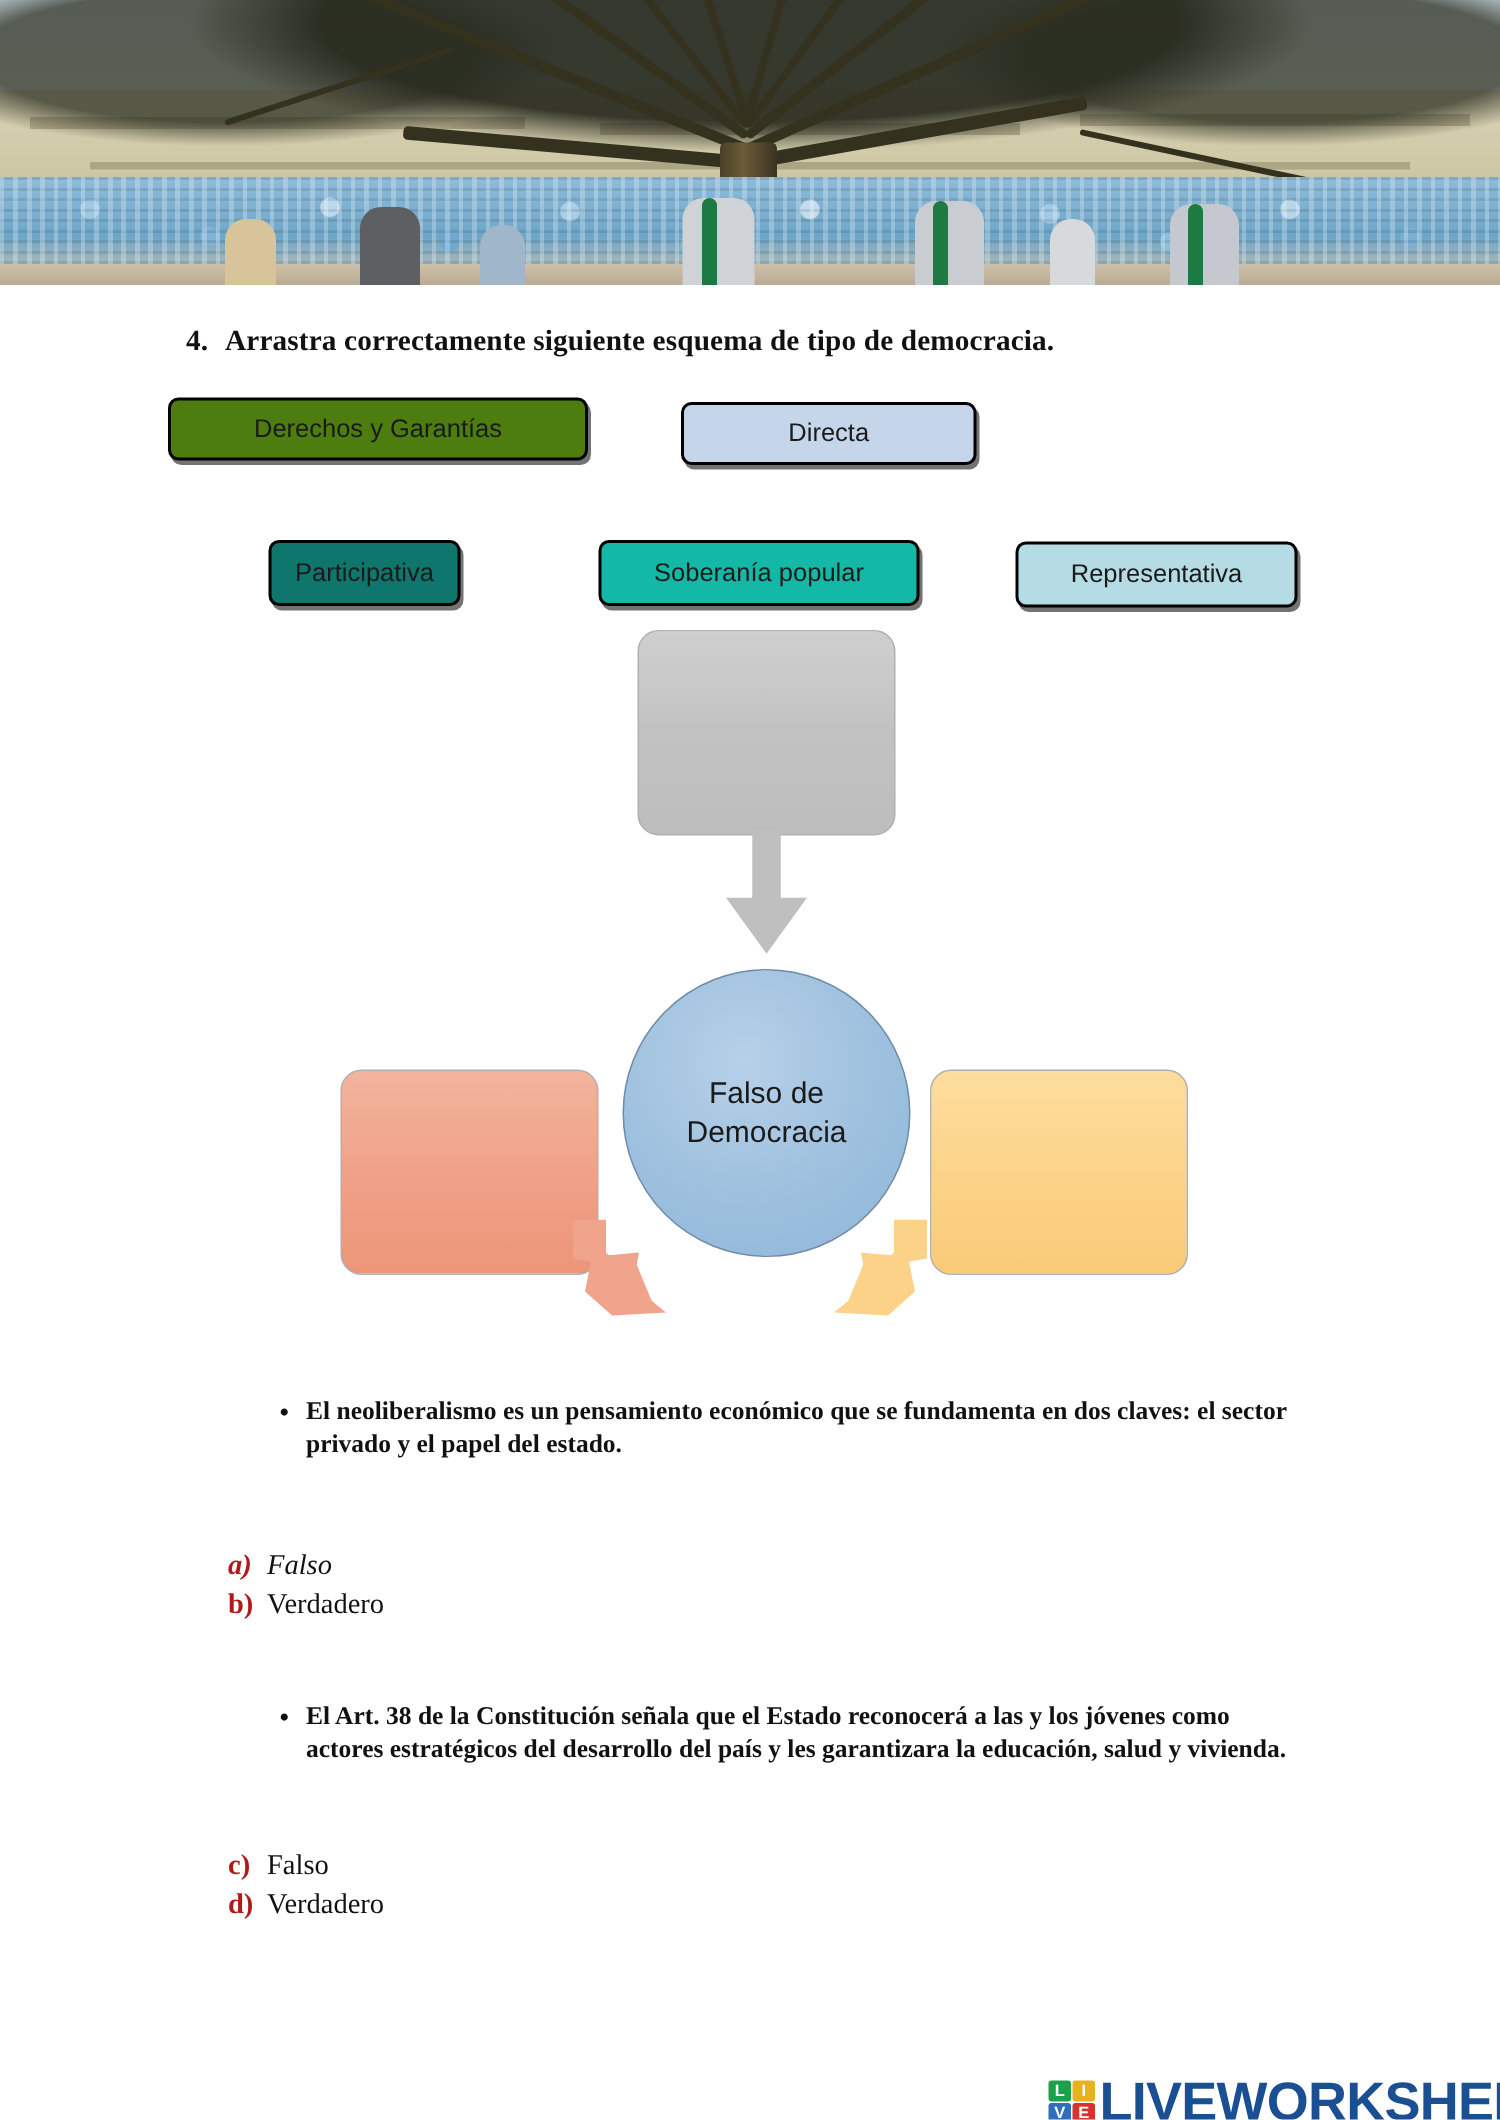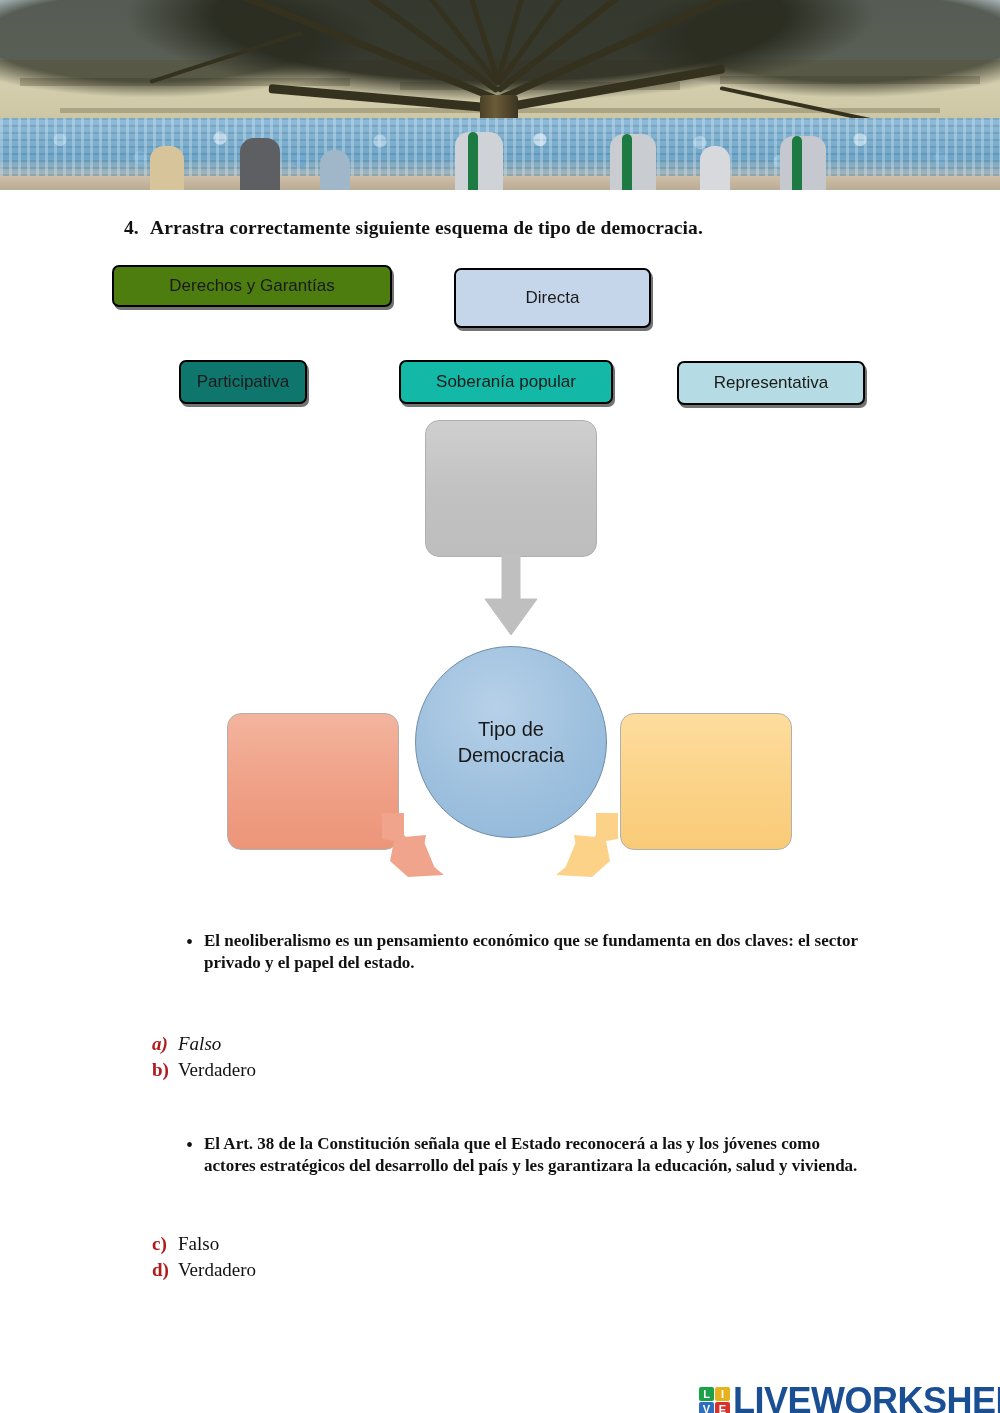--- a/index.html
+++ b/index.html
@@ -251,21 +251,21 @@
 <div class="sheet">
 
   <div class="q-heading" style="left:124px; top:9px;">
     <span class="q-num">4.</span><span>Arrastra correctamente siguiente esquema de tipo de democracia.</span>
   </div>
 
   <div class="drag-box" style="left:112px; top:57px; width:280px; height:42px; background:#4d7c0f;">
     <span>Derechos y Garantías</span>
   </div>
 
-  <div class="drag-box" style="left:454px; top:60px; width:197px; height:60px; background:#C5D5EA;">
+  <div class="drag-box" style="left:454px; top:60px; width:197px; height:42px; background:#C5D5EA;">
     <span>Directa</span>
   </div>
 
 
   <div class="drag-box" style="left:179px; top:152px; width:128px; height:44px; background:#0f766e;align-items:center;">
     <span>Participativa</span>
   </div>
 
   <div class="drag-box" style="left:399px; top:152px; width:214px; height:44px; background:#14b8a6;">
     <span>Soberanía popular</span>
@@ -293,21 +293,21 @@
   <div class="target-box" style="left:620px; top:505px; width:172px; height:137px;
               background: linear-gradient(180deg,#FDDD9D 0%, #FBD287 55%, #F9CB78 100%);"></div>
 
   <svg style="position:absolute; left:552px; top:605px;" width="70" height="70" viewBox="0 0 70 70">
     <polygon points="66,0 44,0 44,24 22,22 26,44 4,62 40,64 58,48 54,28 66,26" fill="#FBD287"></polygon>
     <polygon points="60,6 36,30 48,42 12,58 26,24 38,34 56,14" fill="#FBD287"></polygon>
   </svg>
 
   <div class="circle-node" style="left:415px; top:438px; width:190px; height:190px;">
     <span>
-      <span>Tipo de</span><br>
+      <span>Falso de</span><br>
       <span>Democracia</span>
     </span>
   </div>
 
 
   <div class="bullet-row" style="left:186px; top:722px; width:700px;">
     <div class="bullet-dot">•</div>
     <div class="bullet-text">El neoliberalismo es un pensamiento económico que se fundamenta en dos claves: el sector privado y el papel del estado.</div>
   </div>
 

